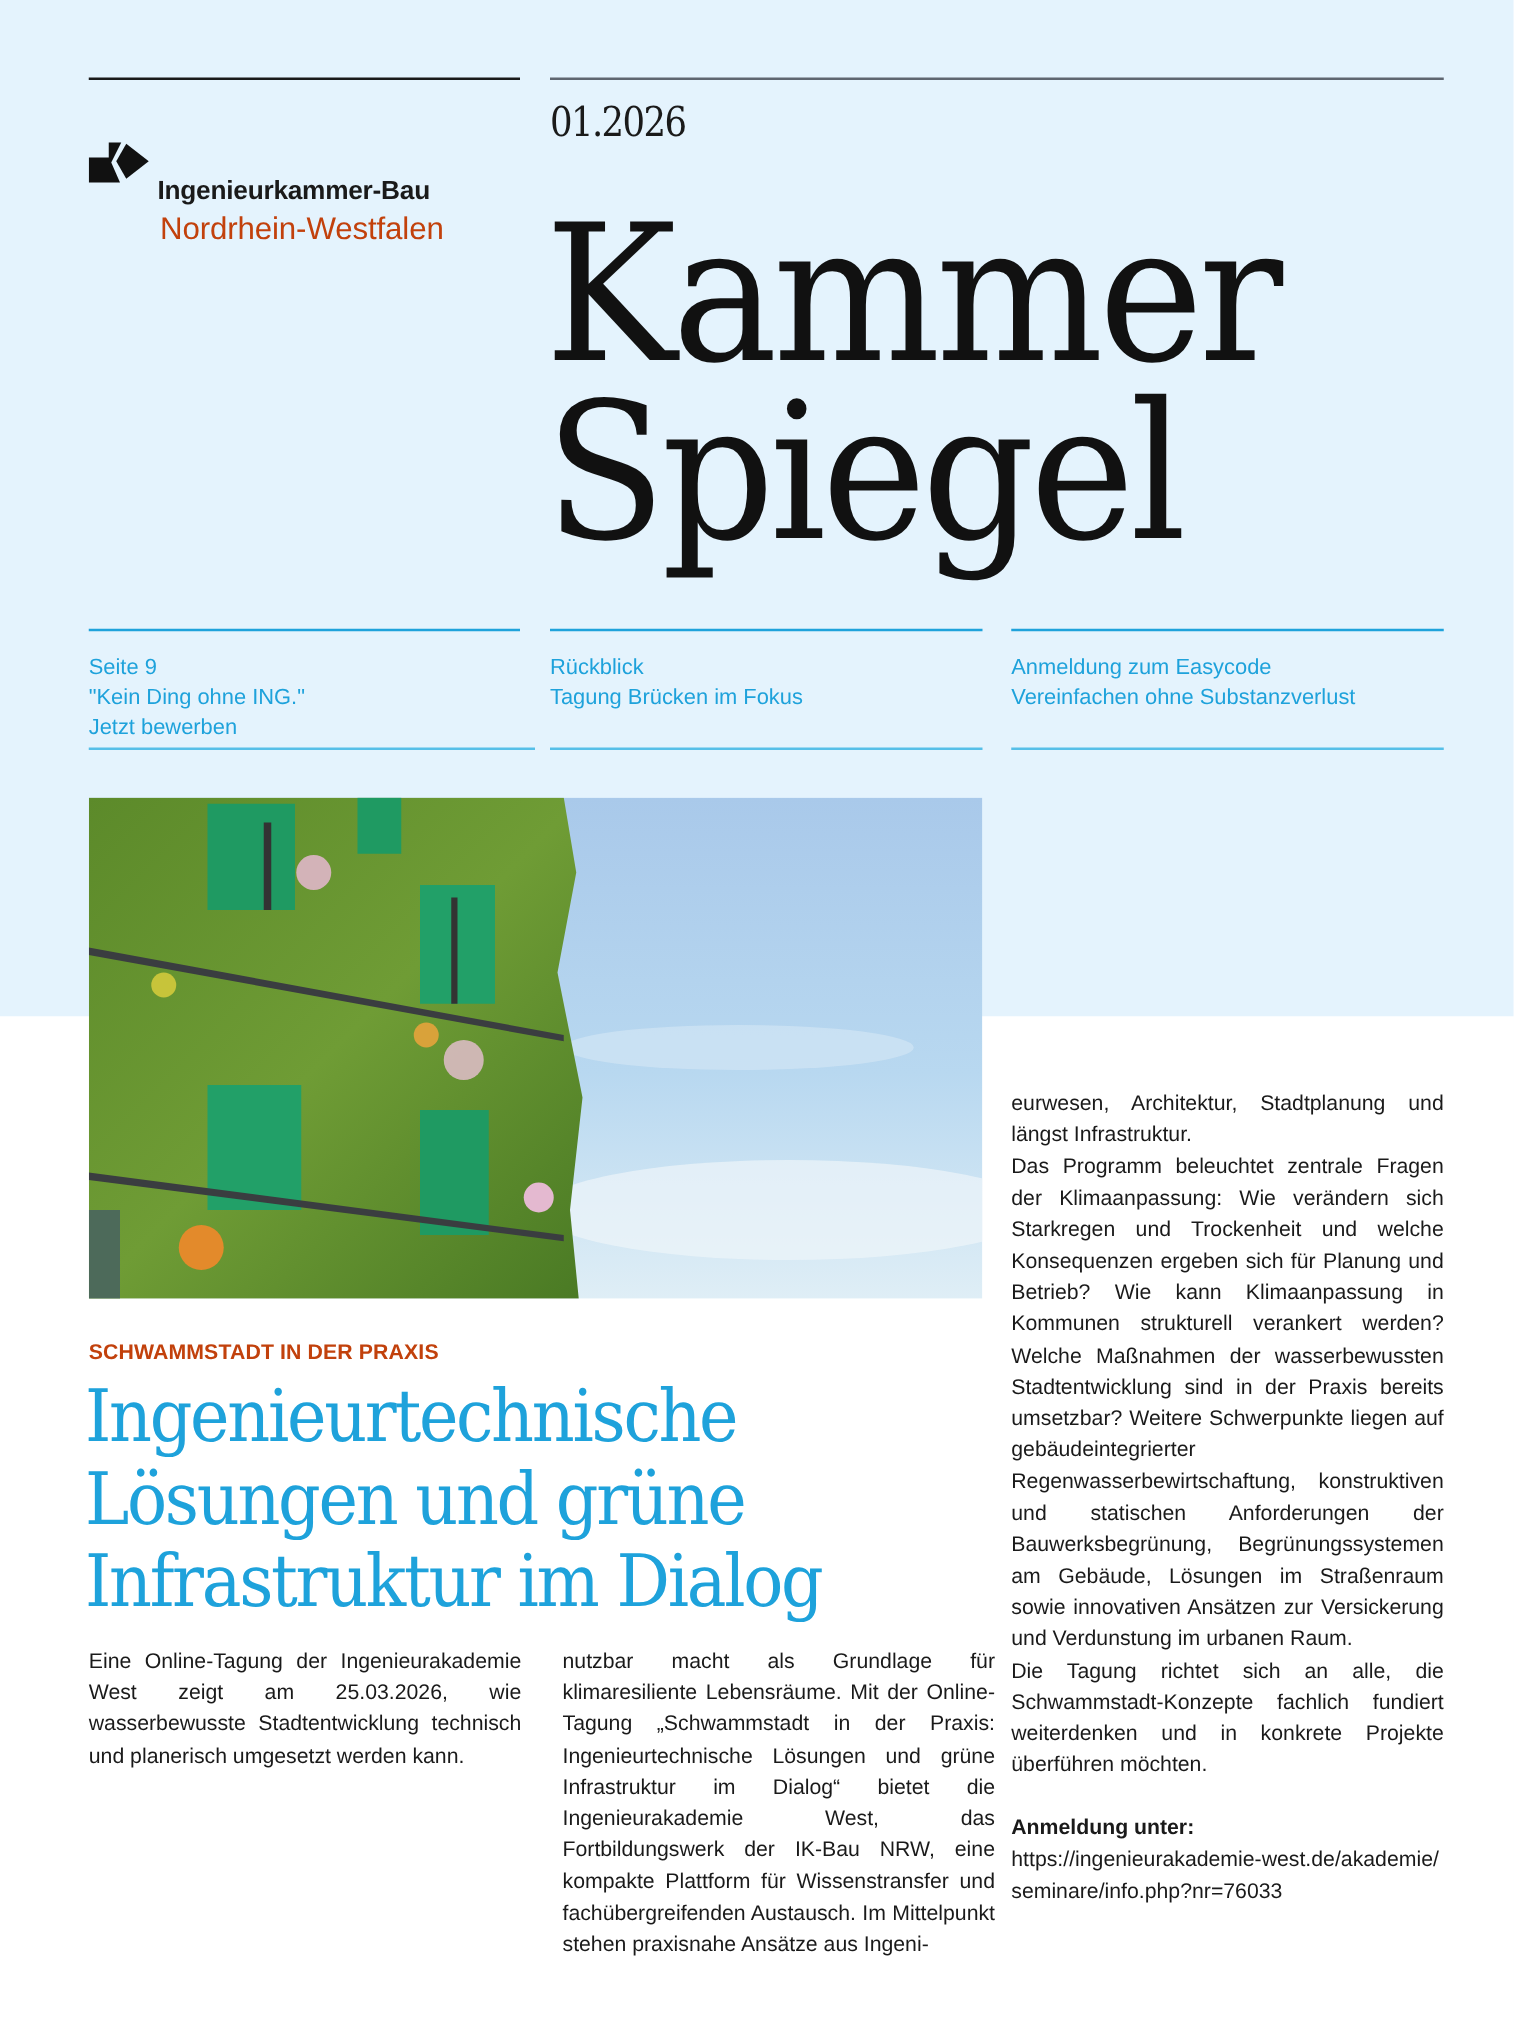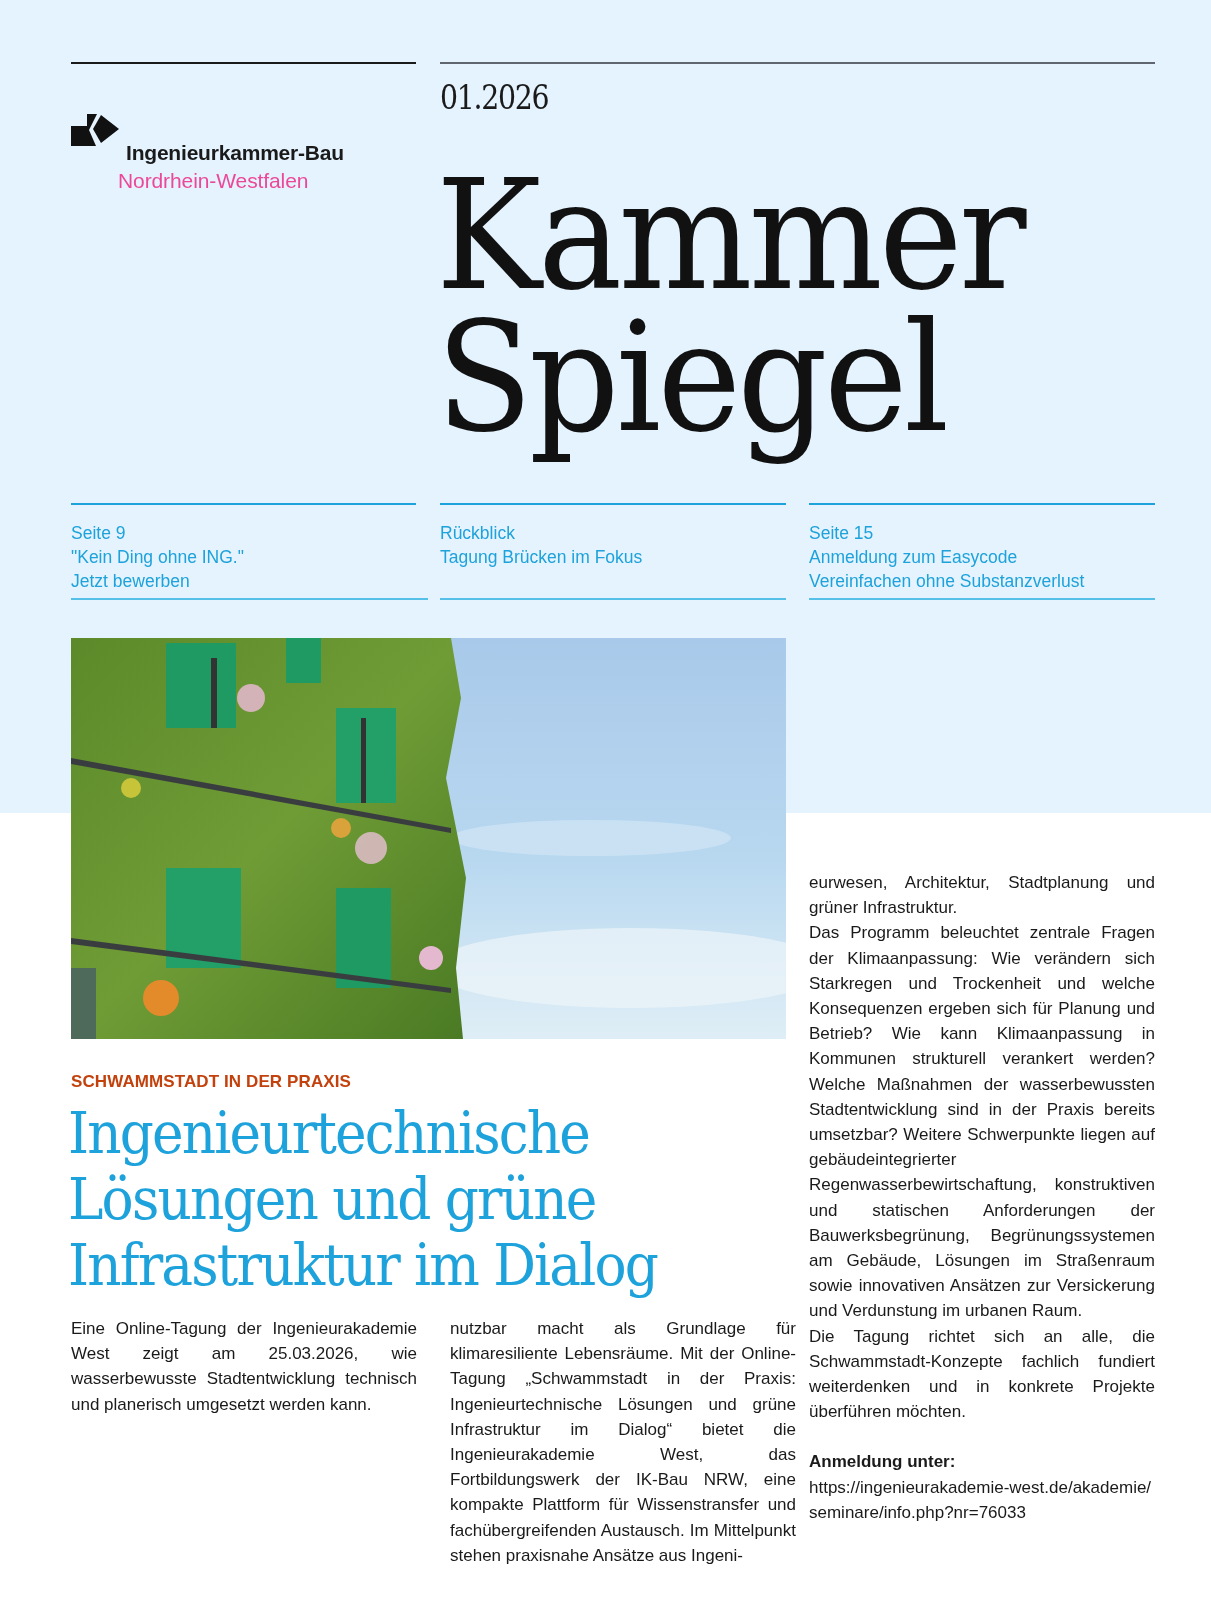--- a/index.html
+++ b/index.html
@@ -5,21 +5,21 @@
   * { margin:0; padding:0; box-sizing:border-box; }
   html, body { width:1211px; height:1624px; background:#ffffff; overflow:hidden; }
   body { position:relative; font-family:"Liberation Sans", sans-serif; color:#1a1a1a; }
   .bg-top { position:absolute; left:0; top:0; width:1211px; height:813px; background:#e4f3fd; }
   .rule { position:absolute; height:2px; background:#1a1a1a; }
   .rule.gray { background:#5f6670; height:2px; }
   .rule.blue { background:#1ea2db; height:1.5px; }
   .rule.blue-thick { background:#56bfe8; height:2px; }
   .logo { position:absolute; left:71px; top:112px; width:52px; height:36px; }
   .logo-name { position:absolute; left:126px; top:141px; font-size:21px; font-weight:bold; color:#1a1a1a; letter-spacing:-0.2px; }
-  .logo-sub { position:absolute; left:118px; top:169px; font-size:21px; color:#ec4899; letter-spacing:-0.1px; }
+  .logo-sub { position:absolute; left:128px; top:169px; font-size:25px; color:#c2410c; letter-spacing:-0.1px; }
   .issue { position:absolute; left:440px; top:78px; font-family:"DejaVu Serif", serif; font-size:33px; font-weight:300; color:#1a1a1a; letter-spacing:-1.5px; transform:scaleX(0.86); transform-origin:left; }
   .mast { position:absolute; left:436px; font-family:"DejaVu Serif", serif; font-weight:normal; color:#111; letter-spacing:-4px; line-height:1; }
   .mast.l1 { top:160px; font-size:152px; transform:scaleX(0.93); transform-origin:left; }
   .mast.l2 { top:302px; font-size:152px; transform:scaleX(0.93); transform-origin:left; }
   .teaser { position:absolute; top:521px; width:346px; color:#1ea2db; font-size:17.5px; line-height:24px; }
   .teaser .pg, .teaser .ttl { font-weight:normal; }
   .teaser .sub { font-weight:normal; }
   .photo { position:absolute; left:71px; top:638px; width:715px; height:401px; overflow:hidden; }
   .kicker { position:absolute; left:71px; top:1072px; font-size:17px; font-weight:bold; color:#c2410c; letter-spacing:0.1px; }
   .headline { position:absolute; left:68px; top:1100px; font-family:"DejaVu Serif", serif; font-size:58px; line-height:66px; color:#1ea2db; letter-spacing:-2px; transform:scaleX(0.92); transform-origin:left; white-space:nowrap; }
@@ -57,21 +57,20 @@
 <div class="teaser" style="left:71px;">
   <div class="pg">Seite 9</div>
   <div class="ttl">"Kein Ding ohne ING."</div>
   <div class="sub">Jetzt bewerben</div>
 </div>
 <div class="teaser" style="left:440px;">
   <div class="ttl">Rückblick</div>
   <div class="sub">Tagung Brücken im Fokus</div>
 </div>
 <div class="teaser" style="left:809px;">
-  <div class="pg">Seite 15</div>
   <div class="ttl">Anmeldung zum Easycode</div>
   <div class="sub">Vereinfachen ohne Substanzverlust</div>
 </div>
 
 <div class="rule blue-thick" style="left:71px; top:598px; width:357px;"></div>
 <div class="rule blue-thick" style="left:440px; top:598px; width:346px;"></div>
 <div class="rule blue-thick" style="left:809px; top:598px; width:346px;"></div>
 
 <div class="photo">
   <svg width="715" height="401" viewBox="0 0 715 401" preserveAspectRatio="none">
@@ -123,19 +122,19 @@
 
 <div class="col col1">
   <p>Eine Online-Tagung der Ingenieurakademie West zeigt am 25.03.2026, wie wasserbewusste Stadtentwicklung technisch und planerisch umgesetzt werden kann.</p>
 </div>
 
 <div class="col col2">
   <p>nutzbar macht als Grundlage für klimaresiliente Lebensräume. Mit der Online-Tagung „Schwammstadt in der Praxis: Ingenieurtechnische Lösungen und grüne Infrastruktur im Dialog“ bietet die Ingenieurakademie West, das Fortbildungswerk der IK-Bau NRW, eine kompakte Plattform für Wissenstransfer und fachübergreifenden Austausch. Im Mittelpunkt stehen praxisnahe Ansätze aus Ingeni-</p>
 </div>
 
 <div class="col col3">
-  <p>eurwesen, Architektur, Stadtplanung und grüner Infrastruktur.</p>
+  <p>eurwesen, Architektur, Stadtplanung und längst Infrastruktur.</p>
   <p>Das Programm beleuchtet zentrale Fragen der Klimaanpassung: Wie verändern sich Starkregen und Trockenheit und welche Konsequenzen ergeben sich für Planung und Betrieb? Wie kann Klimaanpassung in Kommunen strukturell verankert werden? Welche Maßnahmen der wasserbewussten Stadtentwicklung sind in der Praxis bereits umsetzbar? Weitere Schwerpunkte liegen auf gebäudeintegrierter Regenwasserbewirtschaftung, konstruktiven und statischen Anforderungen der Bauwerksbegrünung, Begrünungssystemen am Gebäude, Lösungen im Straßenraum sowie innovativen Ansätzen zur Versickerung und Verdunstung im urbanen Raum.</p>
   <p>Die Tagung richtet sich an alle, die Schwammstadt-Konzepte fachlich fundiert weiterdenken und in konkrete Projekte überführen möchten.</p>
   <div class="gap"></div>
   <p class="bold">Anmeldung unter:</p>
   <p style="text-align:left; word-break:break-all;">https://ingenieurakademie-west.de/akademie/seminare/info.php?nr=76033</p>
 </div>
 
 </body></html>

